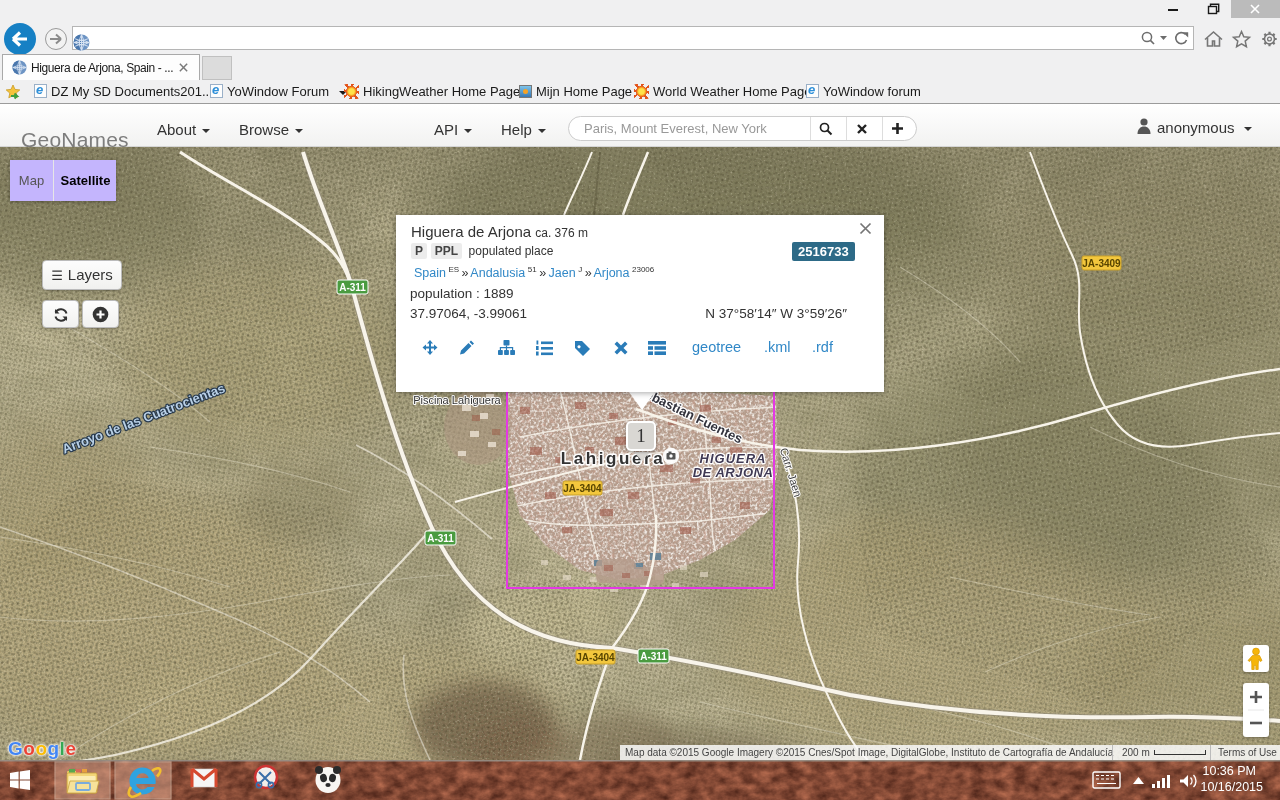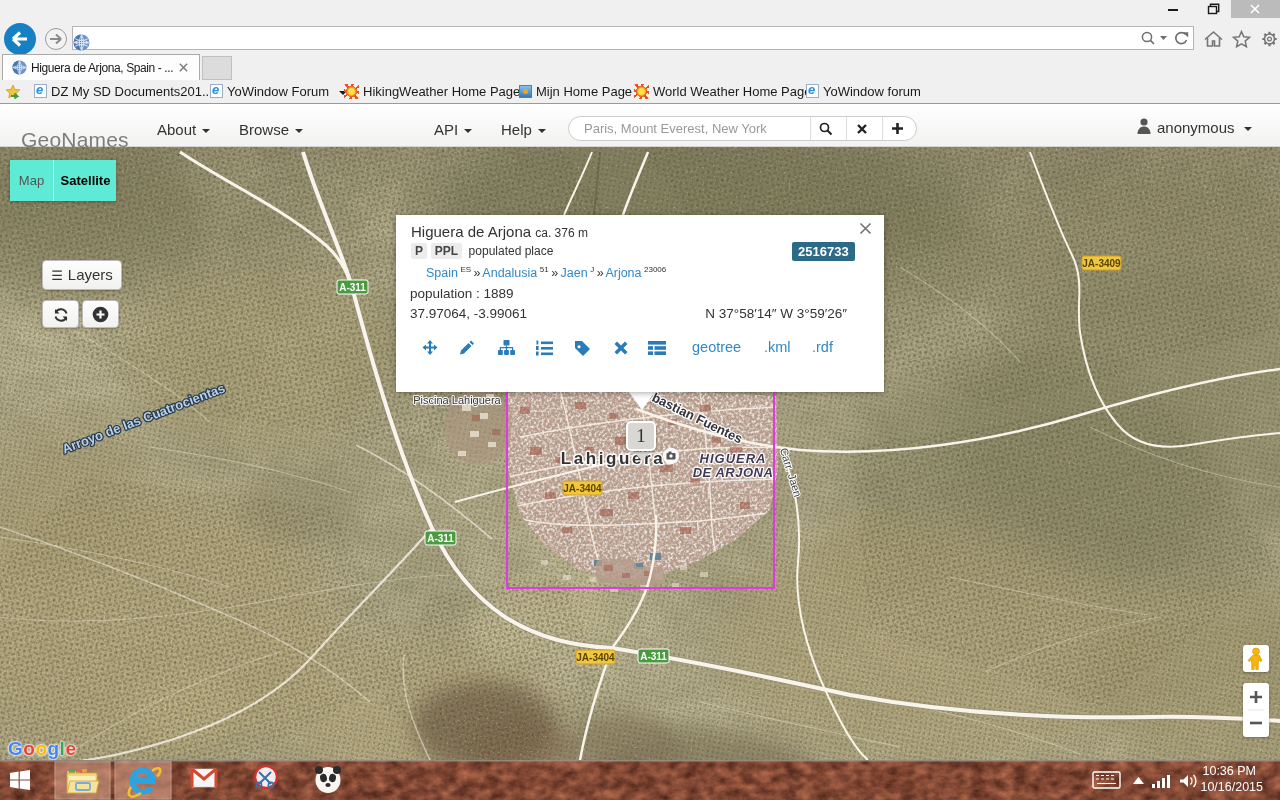--- a/index.html
+++ b/index.html
@@ -23,21 +23,21 @@
 .orangeicon:before{content:"";position:absolute;left:3px;top:3px;width:5px;height:5px;border-radius:50%;background:#f7a223;}
 
 #gnheader{position:absolute;left:0;top:104px;width:1280px;height:43px;background:linear-gradient(#ffffff,#f2f2f1);border-bottom:1px solid #d5d5d5;}
 #gnlogo{position:absolute;left:21px;top:13px;font-size:21px;color:#7d7d7d;letter-spacing:0.2px;margin-top:11px;}
 .menuitem{position:absolute;top:17px;font-size:15px;color:#333;}
 .caret{display:inline-block;width:0;height:0;border-left:4px solid transparent;border-right:4px solid transparent;border-top:4px solid #333;vertical-align:middle;margin-left:6px;}
 #searchpill{position:absolute;left:568px;top:12px;width:349px;height:25px;background:#fff;border:1px solid #ccc;border-radius:13px;font-size:13px;color:#999;}
 
 #map{position:absolute;left:0;top:147px;width:1280px;height:613px;overflow:hidden;}
 
-#mapsat{position:absolute;left:10px;top:13px;width:106px;height:41px;background:#5eead4;box-shadow:0 1px 4px rgba(0,0,0,0.3);font-size:13px;color:#555;}
+#mapsat{position:absolute;left:10px;top:13px;width:106px;height:41px;background:#c4b5fd;box-shadow:0 1px 4px rgba(0,0,0,0.3);font-size:13px;color:#555;}
 #layersbtn{position:absolute;left:42px;top:113px;width:80px;height:30px;background:linear-gradient(#fdfdfd,#f1f1ef);border:1px solid #bbb;border-radius:4px;box-shadow:0 1px 2px rgba(0,0,0,0.25);font-size:15px;color:#333;text-align:center;line-height:28px;}
 .sqbtn{position:absolute;width:37px;height:28px;background:linear-gradient(#fdfdfd,#f1f1ef);border:1px solid #bbb;border-radius:4px;box-shadow:0 1px 2px rgba(0,0,0,0.25);text-align:center;}
 
 #popup{position:absolute;left:396px;top:215px;width:488px;height:177px;background:#fff;box-shadow:0 1px 6px rgba(0,0,0,0.35);font-size:13px;color:#333;}
 #popuptail{position:absolute;left:629px;top:245px;width:0;height:0;border-left:13px solid transparent;border-right:13px solid transparent;border-top:18px solid #fff;}
 .badge{display:inline-block;background:#ececec;border-radius:2px;font-weight:bold;font-size:12px;color:#444;padding:1px 4px;}
 .bluelink{color:#3188c7;text-decoration:none;}
 
 #marker{position:absolute;left:626px;top:274px;width:30px;height:30px;background:#d9d7d3;border:2px solid #fff;border-radius:5px;box-shadow:0 1px 3px rgba(0,0,0,0.4);text-align:center;line-height:26px;font-size:19px;font-family:"Liberation Serif",serif;color:#333;}
 #markertail{position:absolute;left:634px;top:305px;width:0;height:0;border-left:8px solid transparent;border-right:8px solid transparent;border-top:9px solid #d9d7d3;}
@@ -415,20 +415,28 @@
       </svg>
     </div>
     <div class="sqbtn" style="left:82px;top:153px;">
       <svg width="17" height="17" viewBox="0 0 17 17" style="margin-top:5px;">
         <circle cx="8.5" cy="8.5" r="7.8" fill="#333"></circle>
         <path d="M8.5 4.5 v8 M4.5 8.5 h8" stroke="#fff" stroke-width="2.2"></path>
       </svg>
     </div>
     
     <div id="googlelogo"><span style="color:#4285f4;">G</span><span style="color:#ea4335;">o</span><span style="color:#fbbc05;">o</span><span style="color:#4285f4;">g</span><span style="color:#34a853;">l</span><span style="color:#ea4335;">e</span></div>
+    <div id="attrib">
+      <div class="abs" style="left:5px;top:2px;">Map data ©2015 Google Imagery ©2015 Cnes/Spot Image, DigitalGlobe, Instituto de Cartografía de Andalucía</div>
+      <div class="abs" style="left:492px;top:0;width:1px;height:15px;background:#bbb;"></div>
+      <div class="abs" style="left:502px;top:2px;">200 m</div>
+      <div class="abs" style="left:534px;top:5px;width:52px;height:5px;border:1px solid #333;border-top:none;"></div>
+      <div class="abs" style="left:590px;top:0;width:1px;height:15px;background:#bbb;"></div>
+      <div class="abs" style="left:598px;top:2px;">Terms of Use</div>
+    </div>
     
     <div id="pegman">
       <svg width="26" height="27" viewBox="0 0 26 27">
         <circle cx="13" cy="6.5" r="3.4" fill="#f6b50a" stroke="#d99a00" stroke-width="0.7"></circle>
         <path d="M9.5 10.5 h7 l2.5 5 -1.8 1 -1.4-2.5 -0.6 5 v5.5 h-2.4 v-4 h-1.6 v4 h-2.4 V19 l-0.6-5 -1.4 2.5 -1.8-1 z" fill="#f6b50a" stroke="#d99a00" stroke-width="0.7"></path>
       </svg>
     </div>
     <div id="zoomctl">
       <svg width="26" height="54" viewBox="0 0 26 54">
         <path d="M13 8 v12 M7 14 h12" stroke="#555" stroke-width="2.6"></path>
@@ -441,21 +449,21 @@
     <div id="marker">1</div>
     <div id="popuptail"></div>
   </div>
   <div id="popup">
     <div class="abs" style="left:15px;top:8px;font-size:15px;color:#333;">Higuera de Arjona <span style="font-size:12px;">ca. 376 m</span></div>
     <svg class="abs" style="left:463px;top:7px;" width="13" height="13" viewBox="0 0 13 13">
       <path d="M1.5 1.5 l10 10 M11.5 1.5 l-10 10" stroke="#757575" stroke-width="1.7"></path>
     </svg>
     <div class="abs" style="left:15px;top:28px;"><span class="badge">P</span> <span class="badge">PPL</span> <span style="font-size:12px;color:#333;margin-left:3px;">populated place</span></div>
     <div class="abs" style="left:396px;top:27px;background:#2d6a87;color:#fff;font-weight:bold;font-size:13px;padding:2px 6px;border-radius:2px;">2516733</div>
-    <div class="abs" style="left:30px;top:50px;font-size:12.5px;word-spacing:-1px;color:#333;">
+    <div class="abs" style="left:18px;top:50px;font-size:12.5px;word-spacing:-1px;color:#333;">
       <span class="bluelink">Spain</span> <sup style="font-size:8px;color:#333;">ES</sup> » <span class="bluelink">Andalusia</span> <sup style="font-size:8px;color:#333;">51</sup> » <span class="bluelink">Jaen</span> <sup style="font-size:8px;color:#333;">J</sup> » <span class="bluelink">Arjona</span> <sup style="font-size:8px;color:#333;">23006</sup>
     </div>
     <div class="abs" style="left:14px;top:71px;font-size:13.5px;color:#333;">population : 1889</div>
     <div class="abs" style="left:14px;top:91px;font-size:13.5px;color:#333;">37.97064, -3.99061</div>
     <div class="abs" style="right:37px;top:91px;font-size:13.5px;color:#333;">N 37°58′14″ W 3°59′26″</div>
     <g></g>
     <svg class="abs" style="left:26px;top:125px;" width="250" height="16" viewBox="0 0 250 16">
       <g fill="#2a7cb8">
         <path d="M8 0 l3 3.5 h-2 v3 h3 v-2 l3.5 3 -3.5 3 v-2 h-3 v3 h2 l-3 3.5 -3-3.5 h2 v-3 h-3 v2 L0.5 7.5 4 4.5 v2 h3 v-3 h-2 z"></path>
         <g transform="translate(37,0)">

